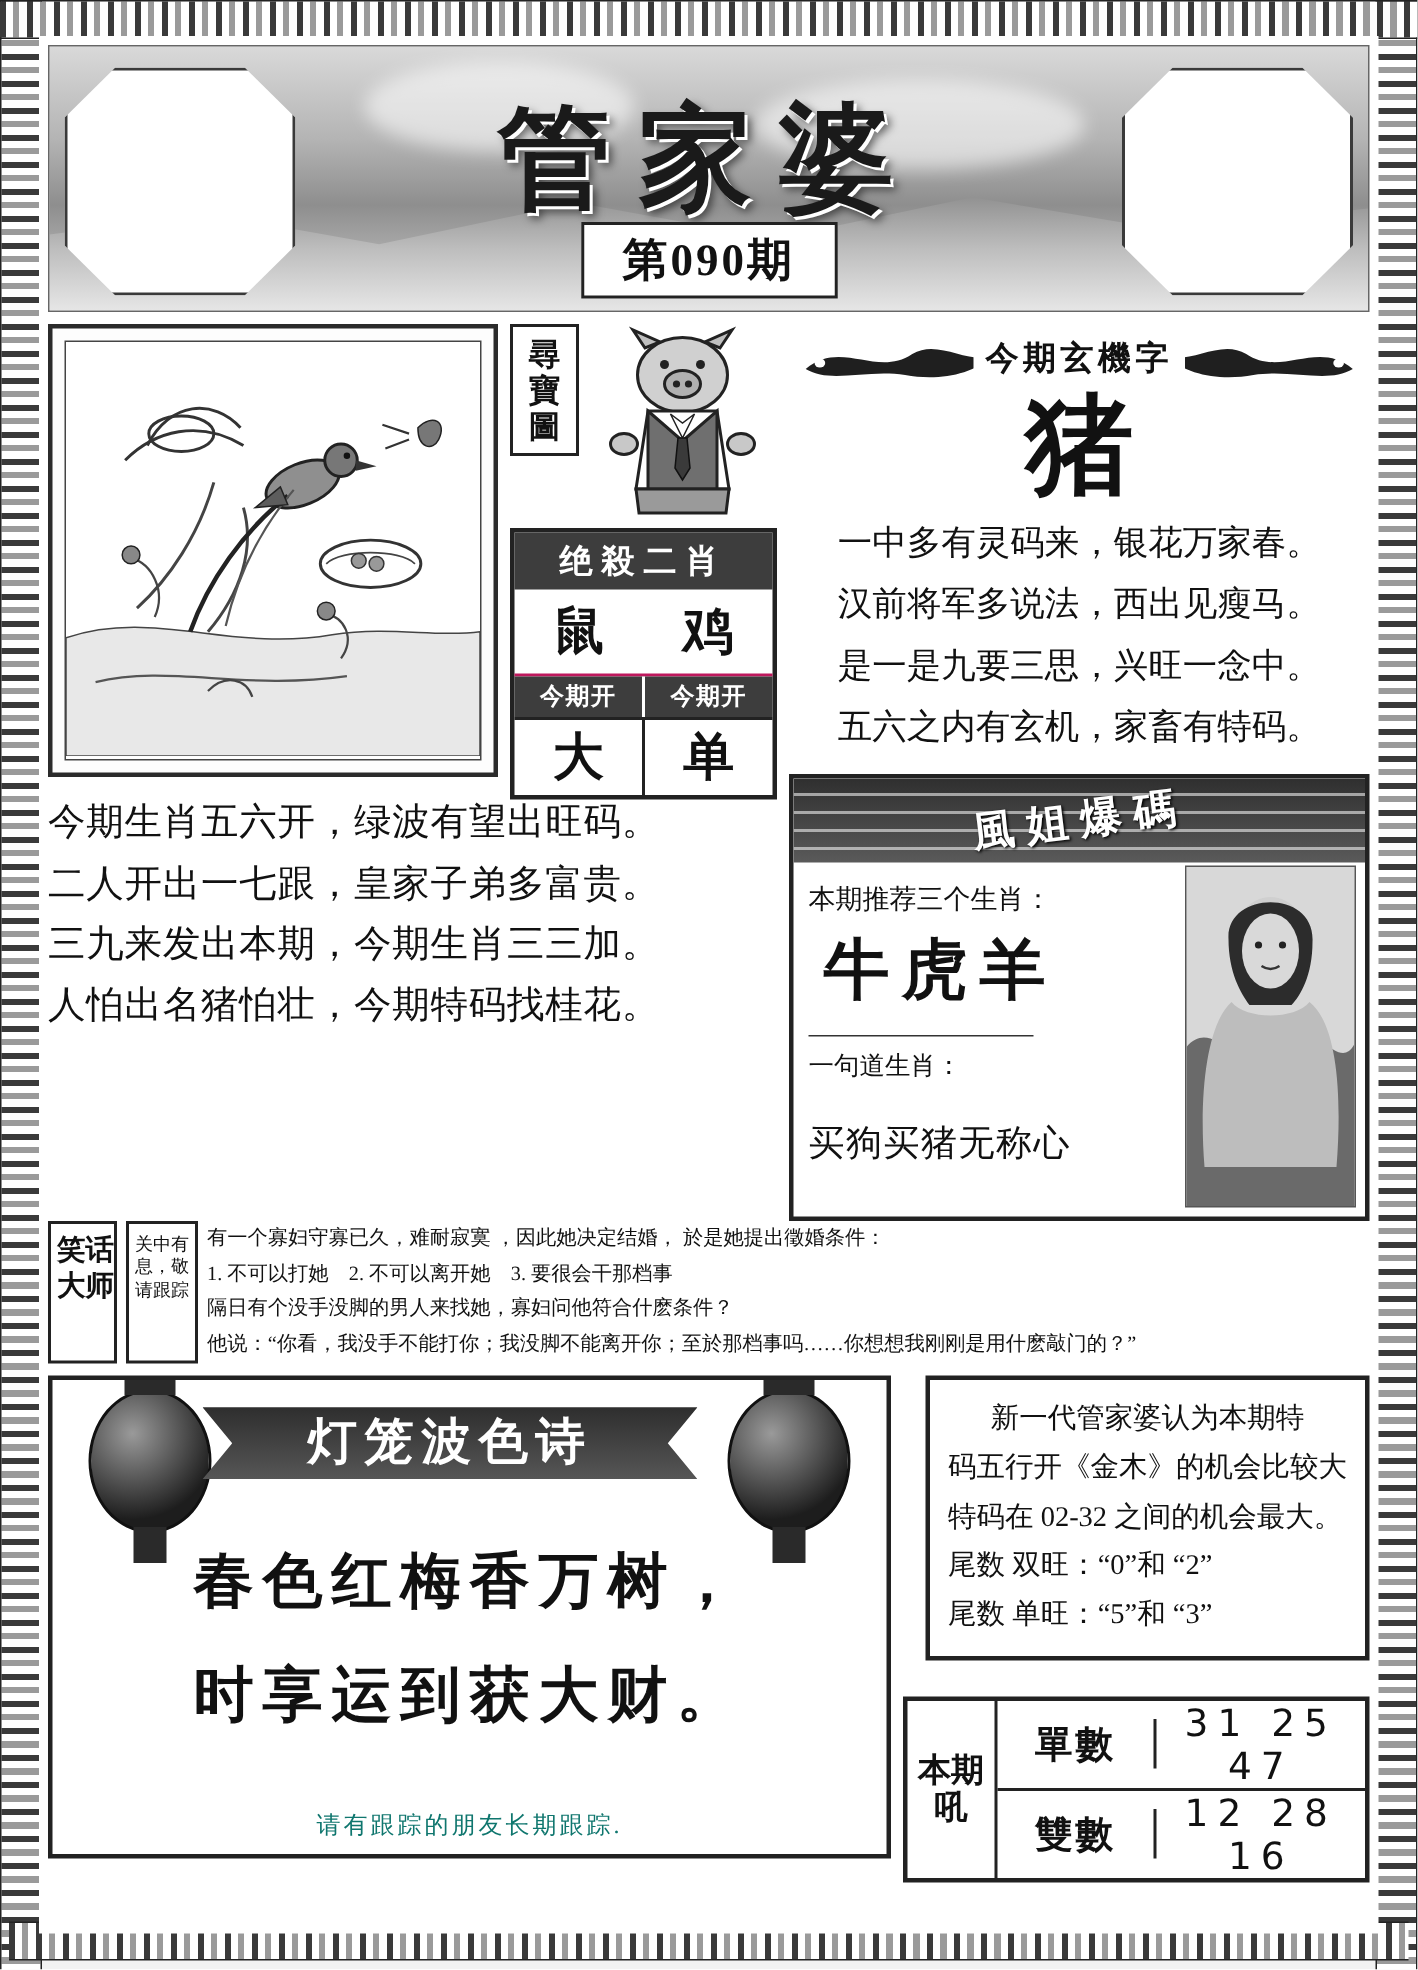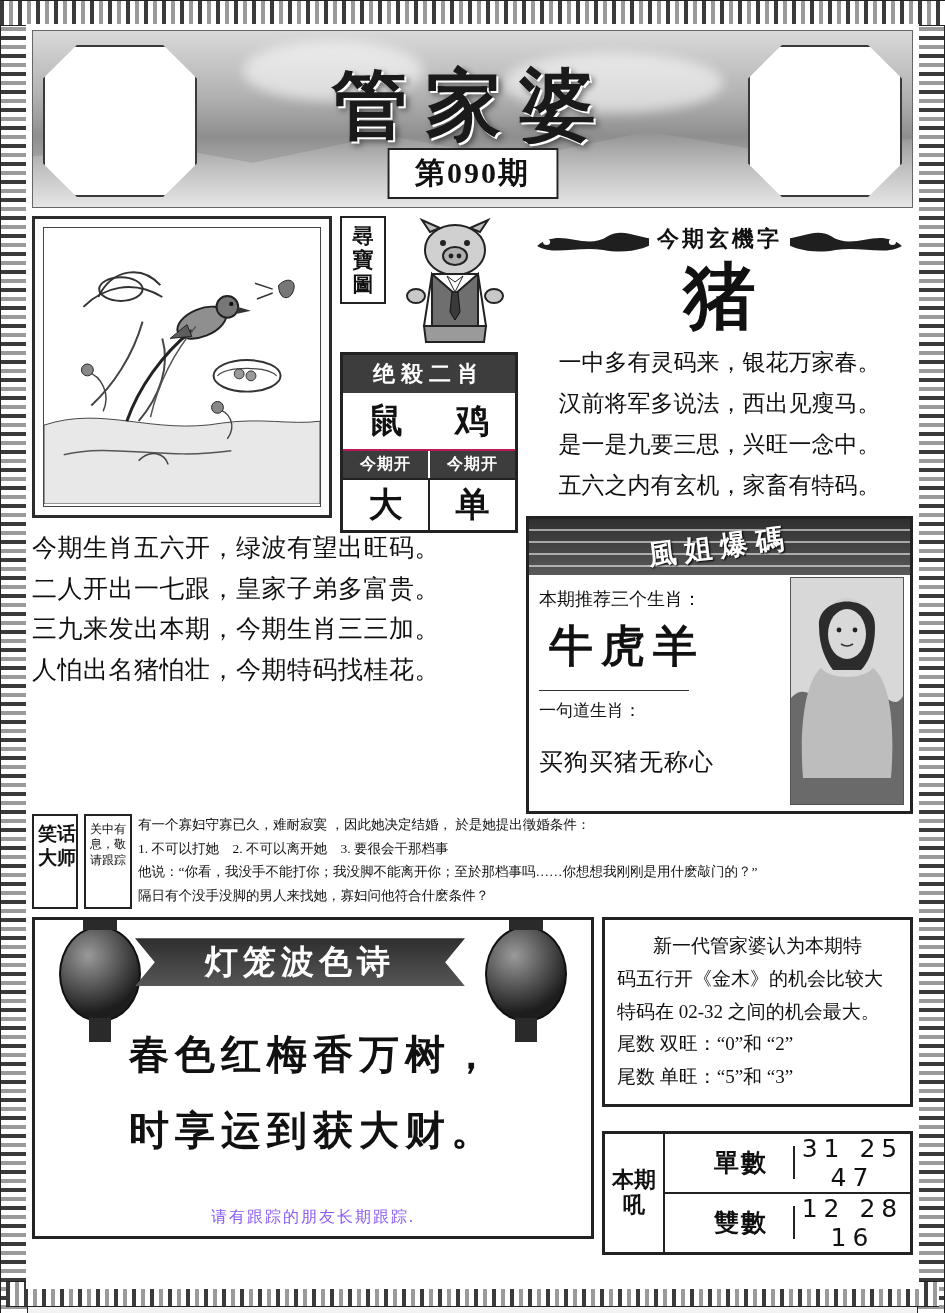--- a/index.html
+++ b/index.html
@@ -215,39 +215,39 @@
   .lantern .tail{position:absolute;left:28px;bottom:-22px;width:22px;height:24px;background:#2a2a2a;}
   .poem{
     position:absolute;left:0;right:0;top:96px;text-align:center;
   }
   .poem div{
     font-size:40px;line-height:1.9;letter-spacing:6px;font-weight:bold;
     font-family:"DejaVu Serif", serif;
   }
   .poem-foot{
     position:absolute;left:0;right:0;bottom:8px;text-align:center;
-    font-size:16px;letter-spacing:2px;color:#8b5cf6;
-  }
-
-  .bottom-right{flex:1;display:flex;flex-direction:column;gap:24px;}
+    font-size:16px;letter-spacing:2px;color:#0f766e;
+  }
+
+  .bottom-right{flex:1;display:flex;flex-direction:column;gap:24px;align-items:flex-end;}
   .analysis{
     border:3px solid #222;padding:10px 12px;background:#fff;
     font-size:19px;line-height:1.72;
   }
   .analysis .ln1{text-align:center;}
   .table-box{
     border:3px solid #222;display:flex;flex:1;background:#fff;min-height:110px;
   }
   .tb-left{
     width:58px;border-right:2px solid #222;display:flex;align-items:center;
     justify-content:center;text-align:center;font-size:22px;font-weight:bold;
     line-height:1.12;
   }
   .tb-rows{flex:1;display:flex;flex-direction:column;}
-  .tb-row{flex:1;display:flex;align-items:center;padding-left:24px;}
+  .tb-row{flex:1;display:flex;align-items:center;}
   .tb-row + .tb-row{border-top:2px solid #222;}
   .tb-key{
     width:104px;text-align:center;font-size:25px;font-weight:bold;
     border-right:2px solid #222;letter-spacing:2px;
     font-family:"DejaVu Serif", serif;
   }
   .tb-val{
     flex:1;text-align:center;font-size:25px;letter-spacing:6px;
     font-family:"DejaVu Sans", sans-serif;
   }
@@ -405,22 +405,22 @@
         </div>
       </div>
     </div>
 
     <div class="joke-wrap">
       <div class="joke-badge">笑话大师</div>
       <div class="joke-sub">关中有息，敬请跟踪</div>
       <div class="joke-text">
         <p>有一个寡妇守寡已久，难耐寂寞 ，因此她决定结婚， 於是她提出徵婚条件：</p>
         <p>1. 不可以打她　2. 不可以离开她　3. 要很会干那档事</p>
+        <p>隔日有个没手没脚的男人来找她，寡妇问他符合什麽条件？</p>
         <p>他说：“你看，我没手不能打你；我没脚不能离开你；至於那档事吗……你想想我刚刚是用什麽敲门的？”</p>
-        <p>隔日有个没手没脚的男人来找她，寡妇问他符合什麽条件？</p>
       </div>
     </div>
 
     <div class="bottom">
       <div class="lantern-box">
         <div class="lantern l">
           <div class="cap"></div>
           <div class="tail"></div>
         </div>
         <div class="lantern r">

